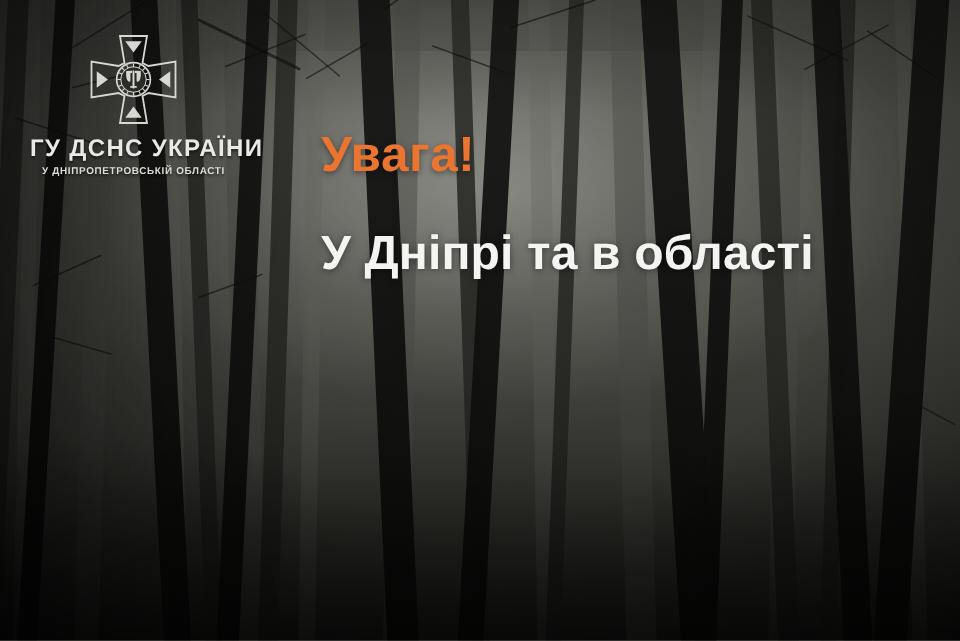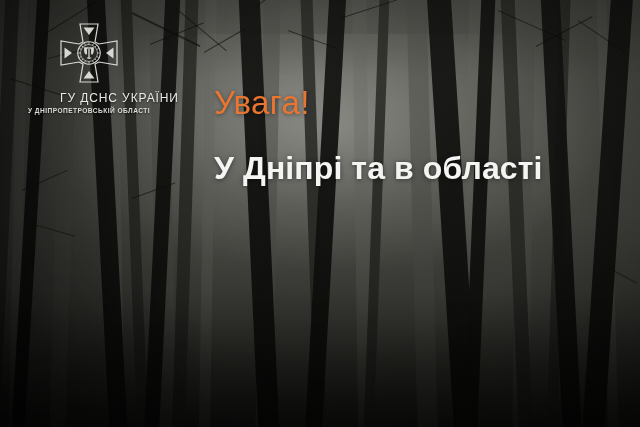--- a/index.html
+++ b/index.html
@@ -77,27 +77,26 @@
     text-align: center;
   }
   .emblem {
     width: 60px; height: 62px;
     margin: 0 auto 8px auto;
     display: block;
     opacity: 0.93;
   }
   .logo-title {
     color: #e9e9e6;
-    font-size: 12px;
-    font-weight: normal;
+    font-size: 16px;
+    font-weight: bold;
     letter-spacing: 0.9px;
     line-height: 1;
     white-space: nowrap;
     text-shadow: 0 1px 2px rgba(0,0,0,0.6);
-    margin-left: 40px;
   }
   .logo-sub {
     color: #dcdcd8;
     font-size: 6.6px;
     font-weight: bold;
     letter-spacing: 0.45px;
     line-height: 1;
     margin-top: 4px;
     white-space: nowrap;
     text-shadow: 0 1px 2px rgba(0,0,0,0.6);
@@ -105,21 +104,21 @@
 
   
   .msg {
     position: absolute;
     left: 214px;
     top: 86px;
     width: 404px;
   }
   .msg-alert {
     font-size: 33px;
-    font-weight: normal;
+    font-weight: bold;
     line-height: 1.05;
     letter-spacing: 0.4px;
     text-shadow: 0 1px 4px rgba(0,0,0,0.45);
   }
   .msg-body {
     margin-top: 26px;
     color: #f4f4f2;
     font-size: 32px;
     font-weight: bold;
     line-height: 1.37;

